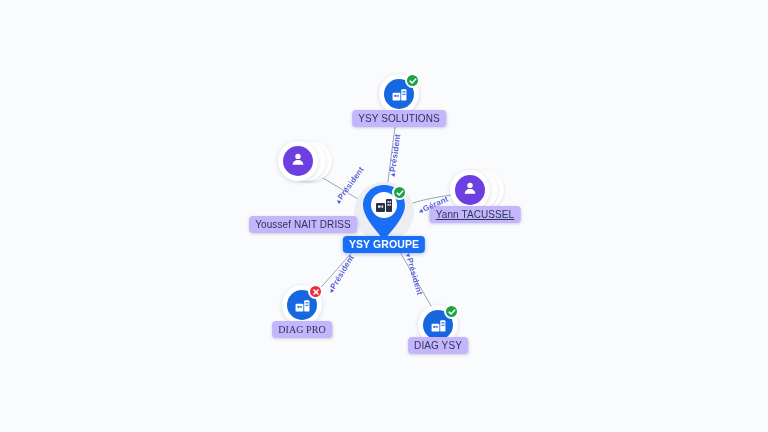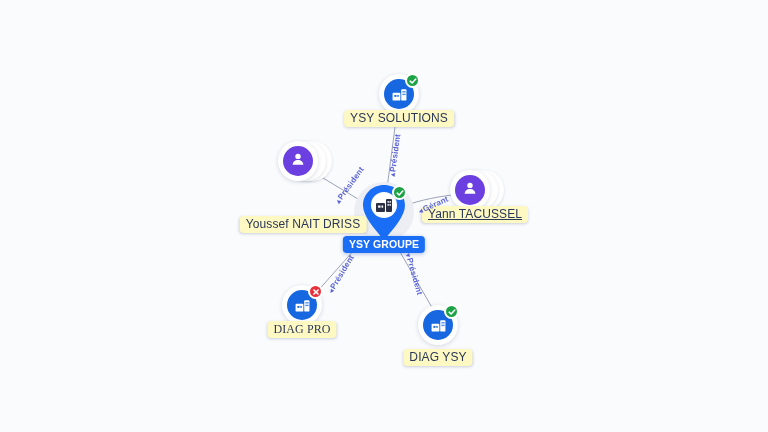--- a/index.html
+++ b/index.html
@@ -141,25 +141,25 @@
   }
   .badge.ok  { background: #1ba345; }
   .badge.bad { background: #e8313a; }
   .badge svg { display: block; }
 
   
   .node-label {
     position: absolute;
     transform: translate(-50%, 0);
     white-space: nowrap;
-    font-size: 12px;
+    font-size: 10px;
     line-height: 13px;
     padding: 2px 6px;
     border-radius: 4px;
-    background: #fef9c3;
+    background: #c4b5fd;
     color: #2a3759;
     box-shadow: 0 1px 3px rgba(30, 50, 90, 0.22);
     letter-spacing: 0.1px;
   }
   .node-label.primary {
     background: #1a6ef5;
     color: #ffffff;
     font-weight: bold;
     font-size: 10.5px;
     box-shadow: 0 1px 4px rgba(20, 70, 180, 0.35);
@@ -339,21 +339,21 @@
             </svg>
           </span>
         </div>
         <span class="badge ok" style="right:-1px;top:-1px;">
           <svg width="8" height="8" viewBox="0 0 10 10" xmlns="http://www.w3.org/2000/svg">
             <path d="M1.5 5.2 L3.9 7.5 L8.5 2.5" stroke="#ffffff" stroke-width="1.9" fill="none" stroke-linecap="round" stroke-linejoin="round"></path>
           </svg>
         </span>
       </div>
     </div>
-    <div class="node-label" style="left: 0px; top: 24px;">DIAG YSY</div>
+    <div class="node-label" style="left: 0px; top: 12px;">DIAG YSY</div>
   </div>
 
   <div class="edge-label" id="elabel-0" style="left: 392px; top: 172px; transform: rotate(-82deg);">
     <span class="arrow-mark">▴</span><span>Président</span>
   </div>
   <div class="edge-label" id="elabel-1" style="left: 337px; top: 198px; transform: rotate(-54deg);">
     <span class="arrow-mark">▴</span><span>Président</span>
   </div>
   <div class="edge-label" id="elabel-2" style="left: 419px; top: 207px; transform: rotate(-24deg);">
     <span class="arrow-mark">◂</span><span>Gérant</span>

